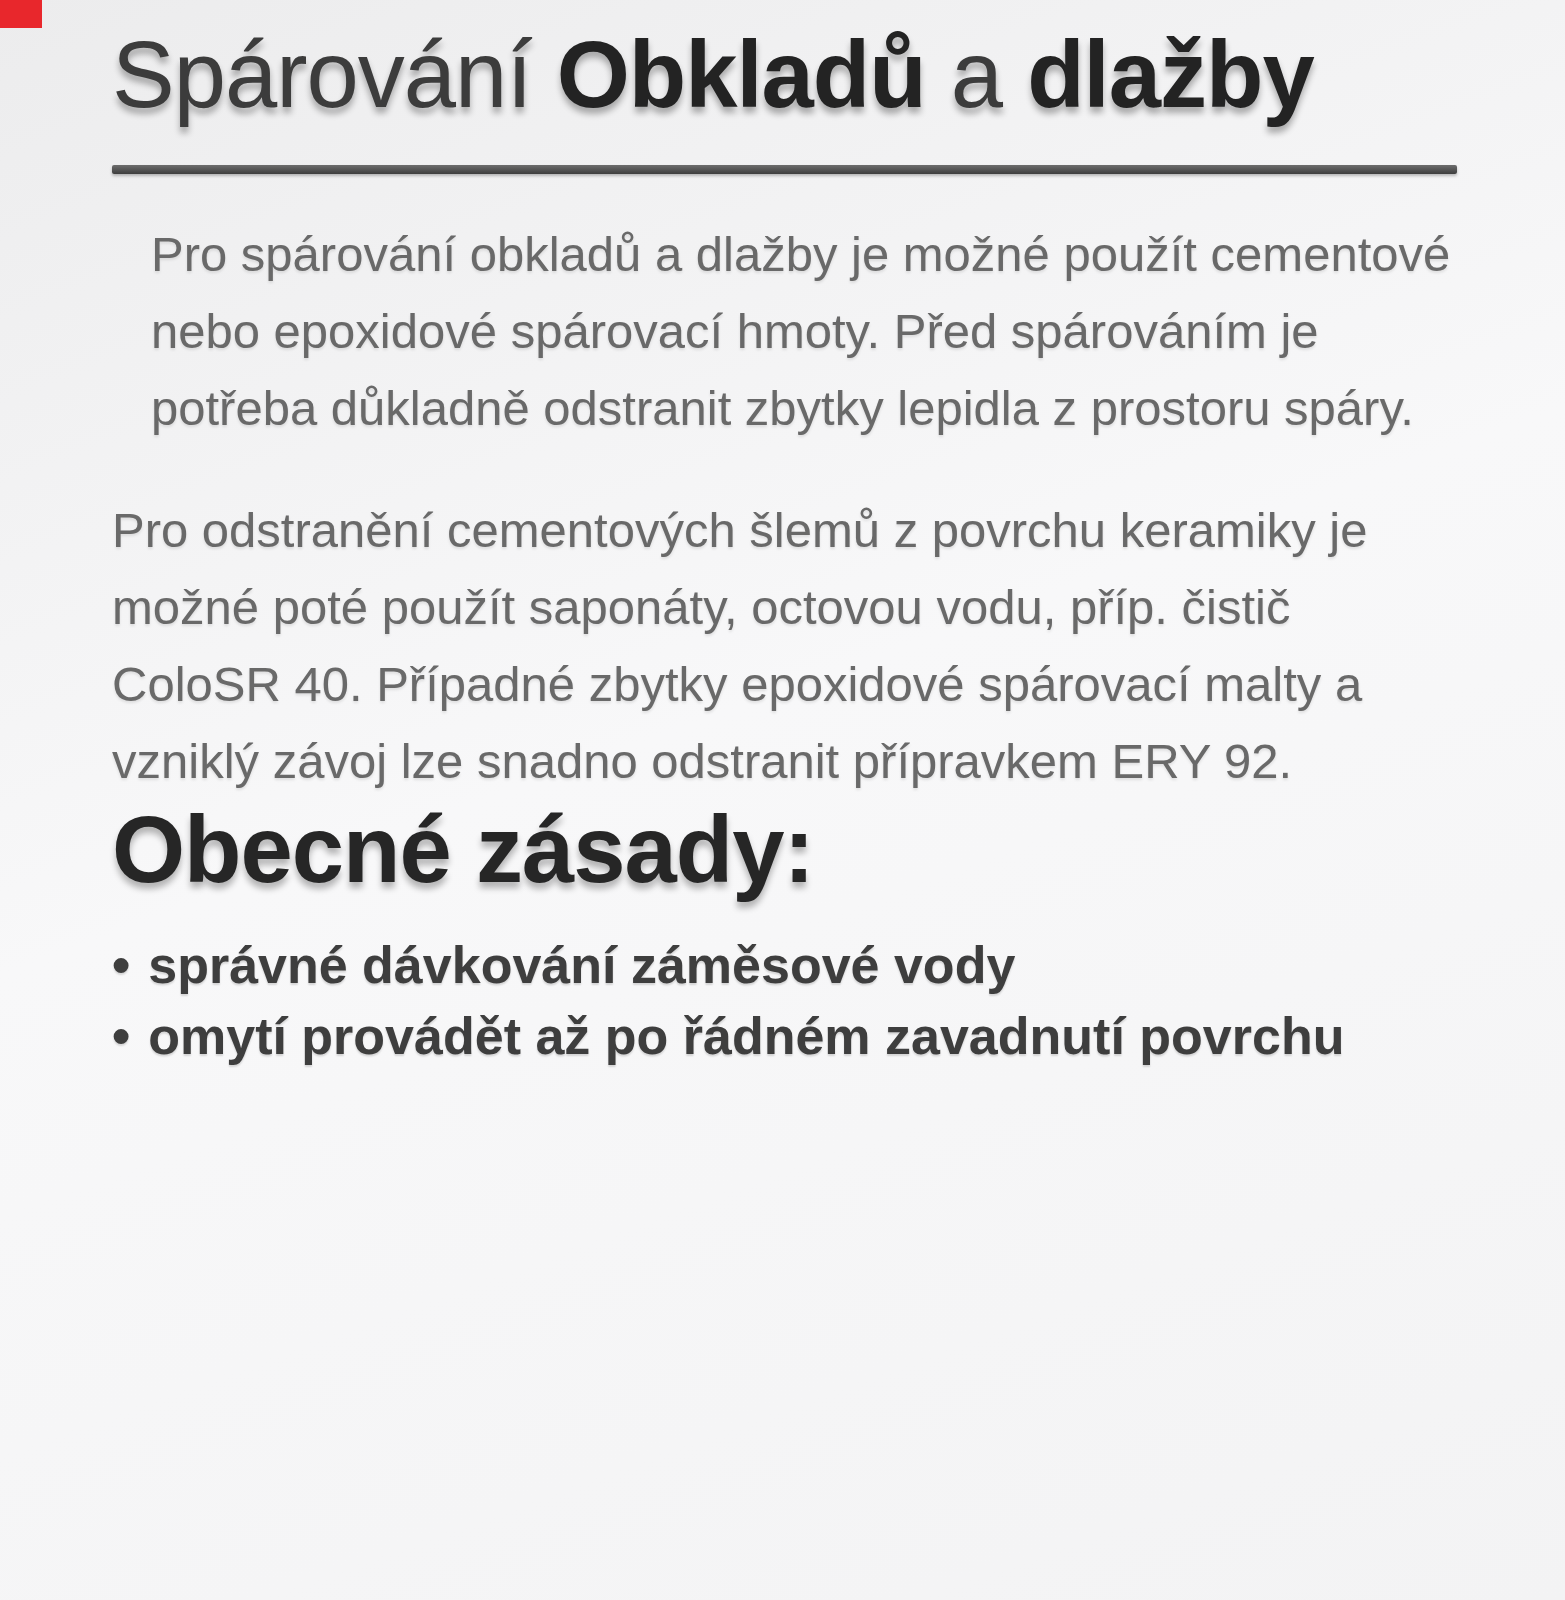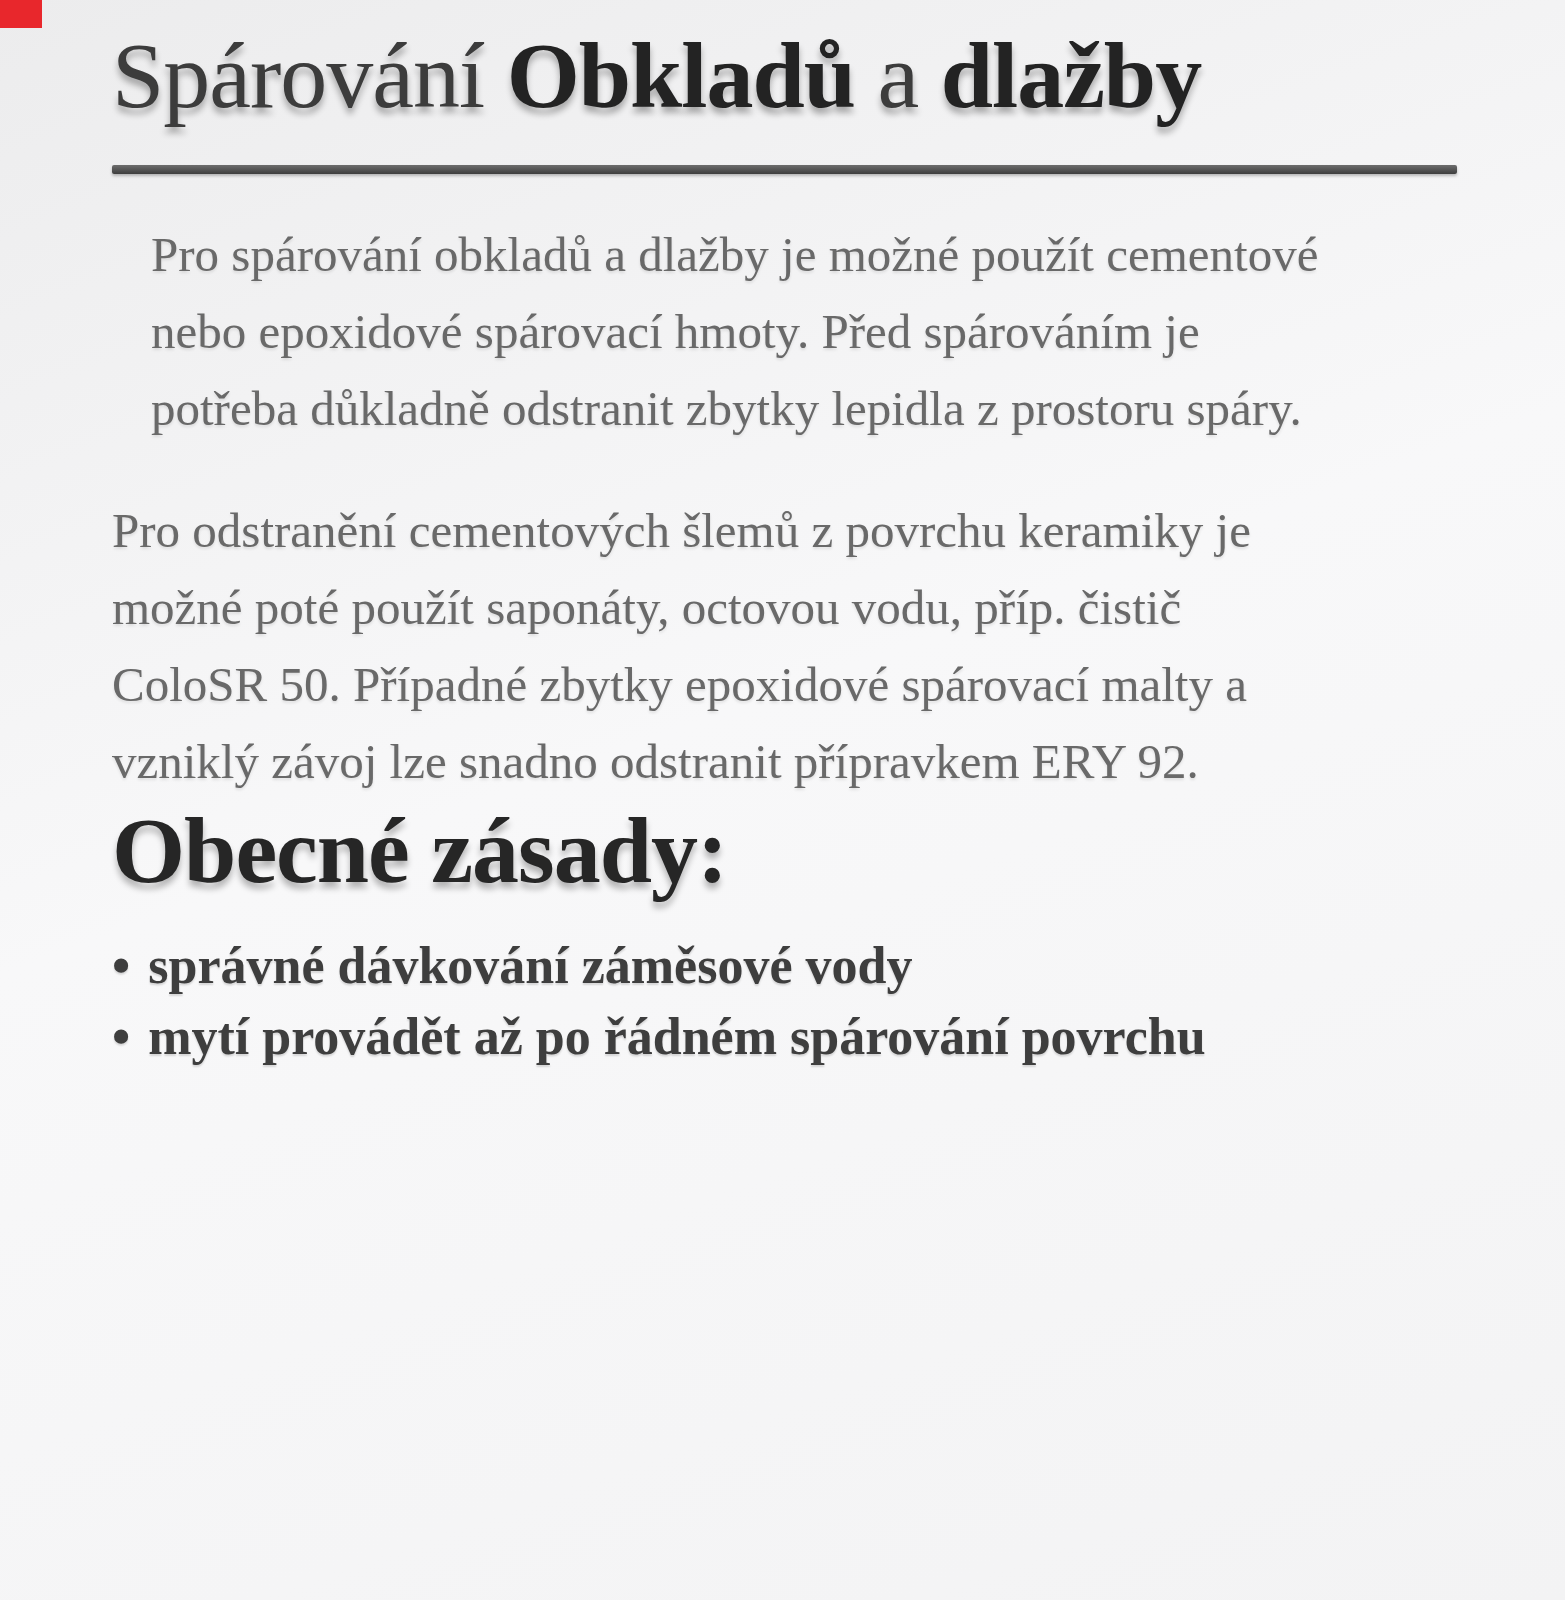--- a/index.html
+++ b/index.html
@@ -4,21 +4,21 @@
 <style>
   html, body { margin: 0; padding: 0; background: #e9e9ea; }
   .page {
     position: relative;
     width: 1565px;
     height: 1600px;
     overflow: hidden;
     box-sizing: border-box;
     padding: 20px 108px 0 112px;
     background: linear-gradient(160deg, #ececed 0%, #f8f8f9 45%, #f3f3f4 100%);
-    font-family: Liberation Serif, serif;
+    font-family: Liberation Sans, sans-serif;
   }
   .corner-mark {
     position: absolute;
     left: 0; top: 0;
     width: 42px; height: 28px;
     background: #e8272c;
   }
   .title {
     margin: 0;
     font-size: 94px;
@@ -82,23 +82,23 @@
 
   <div class="rule"></div>
 
   <p class="para p1">Pro spárování obkladů a dlažby je možné použít cementové
 nebo epoxidové spárovací hmoty. Před spárováním je
 potřeba důkladně odstranit zbytky lepidla z prostoru spáry.</p>
 
 
   <p class="para p3">Pro odstranění cementových šlemů z povrchu keramiky je
 možné poté použít saponáty, octovou vodu, příp. čistič
-ColoSR 50. Případné zbytky epoxidové spárovací malty a
+ColoSR 40. Případné zbytky epoxidové spárovací malty a
 vzniklý závoj lze snadno odstranit přípravkem ERY 92.</p>
 
   <h2 class="section-heading">Obecné zásady:</h2>
 
   <ul class="bullets">
     <li><span class="dot">•</span><span>správné dávkování záměsové vody</span></li>
-    <li><span class="dot">•</span><span>mytí provádět až po řádném spárování povrchu</span></li>
+    <li><span class="dot">•</span><span>omytí provádět až po řádném zavadnutí povrchu</span></li>
   </ul>
 
 </div>
 
 </body></html>

